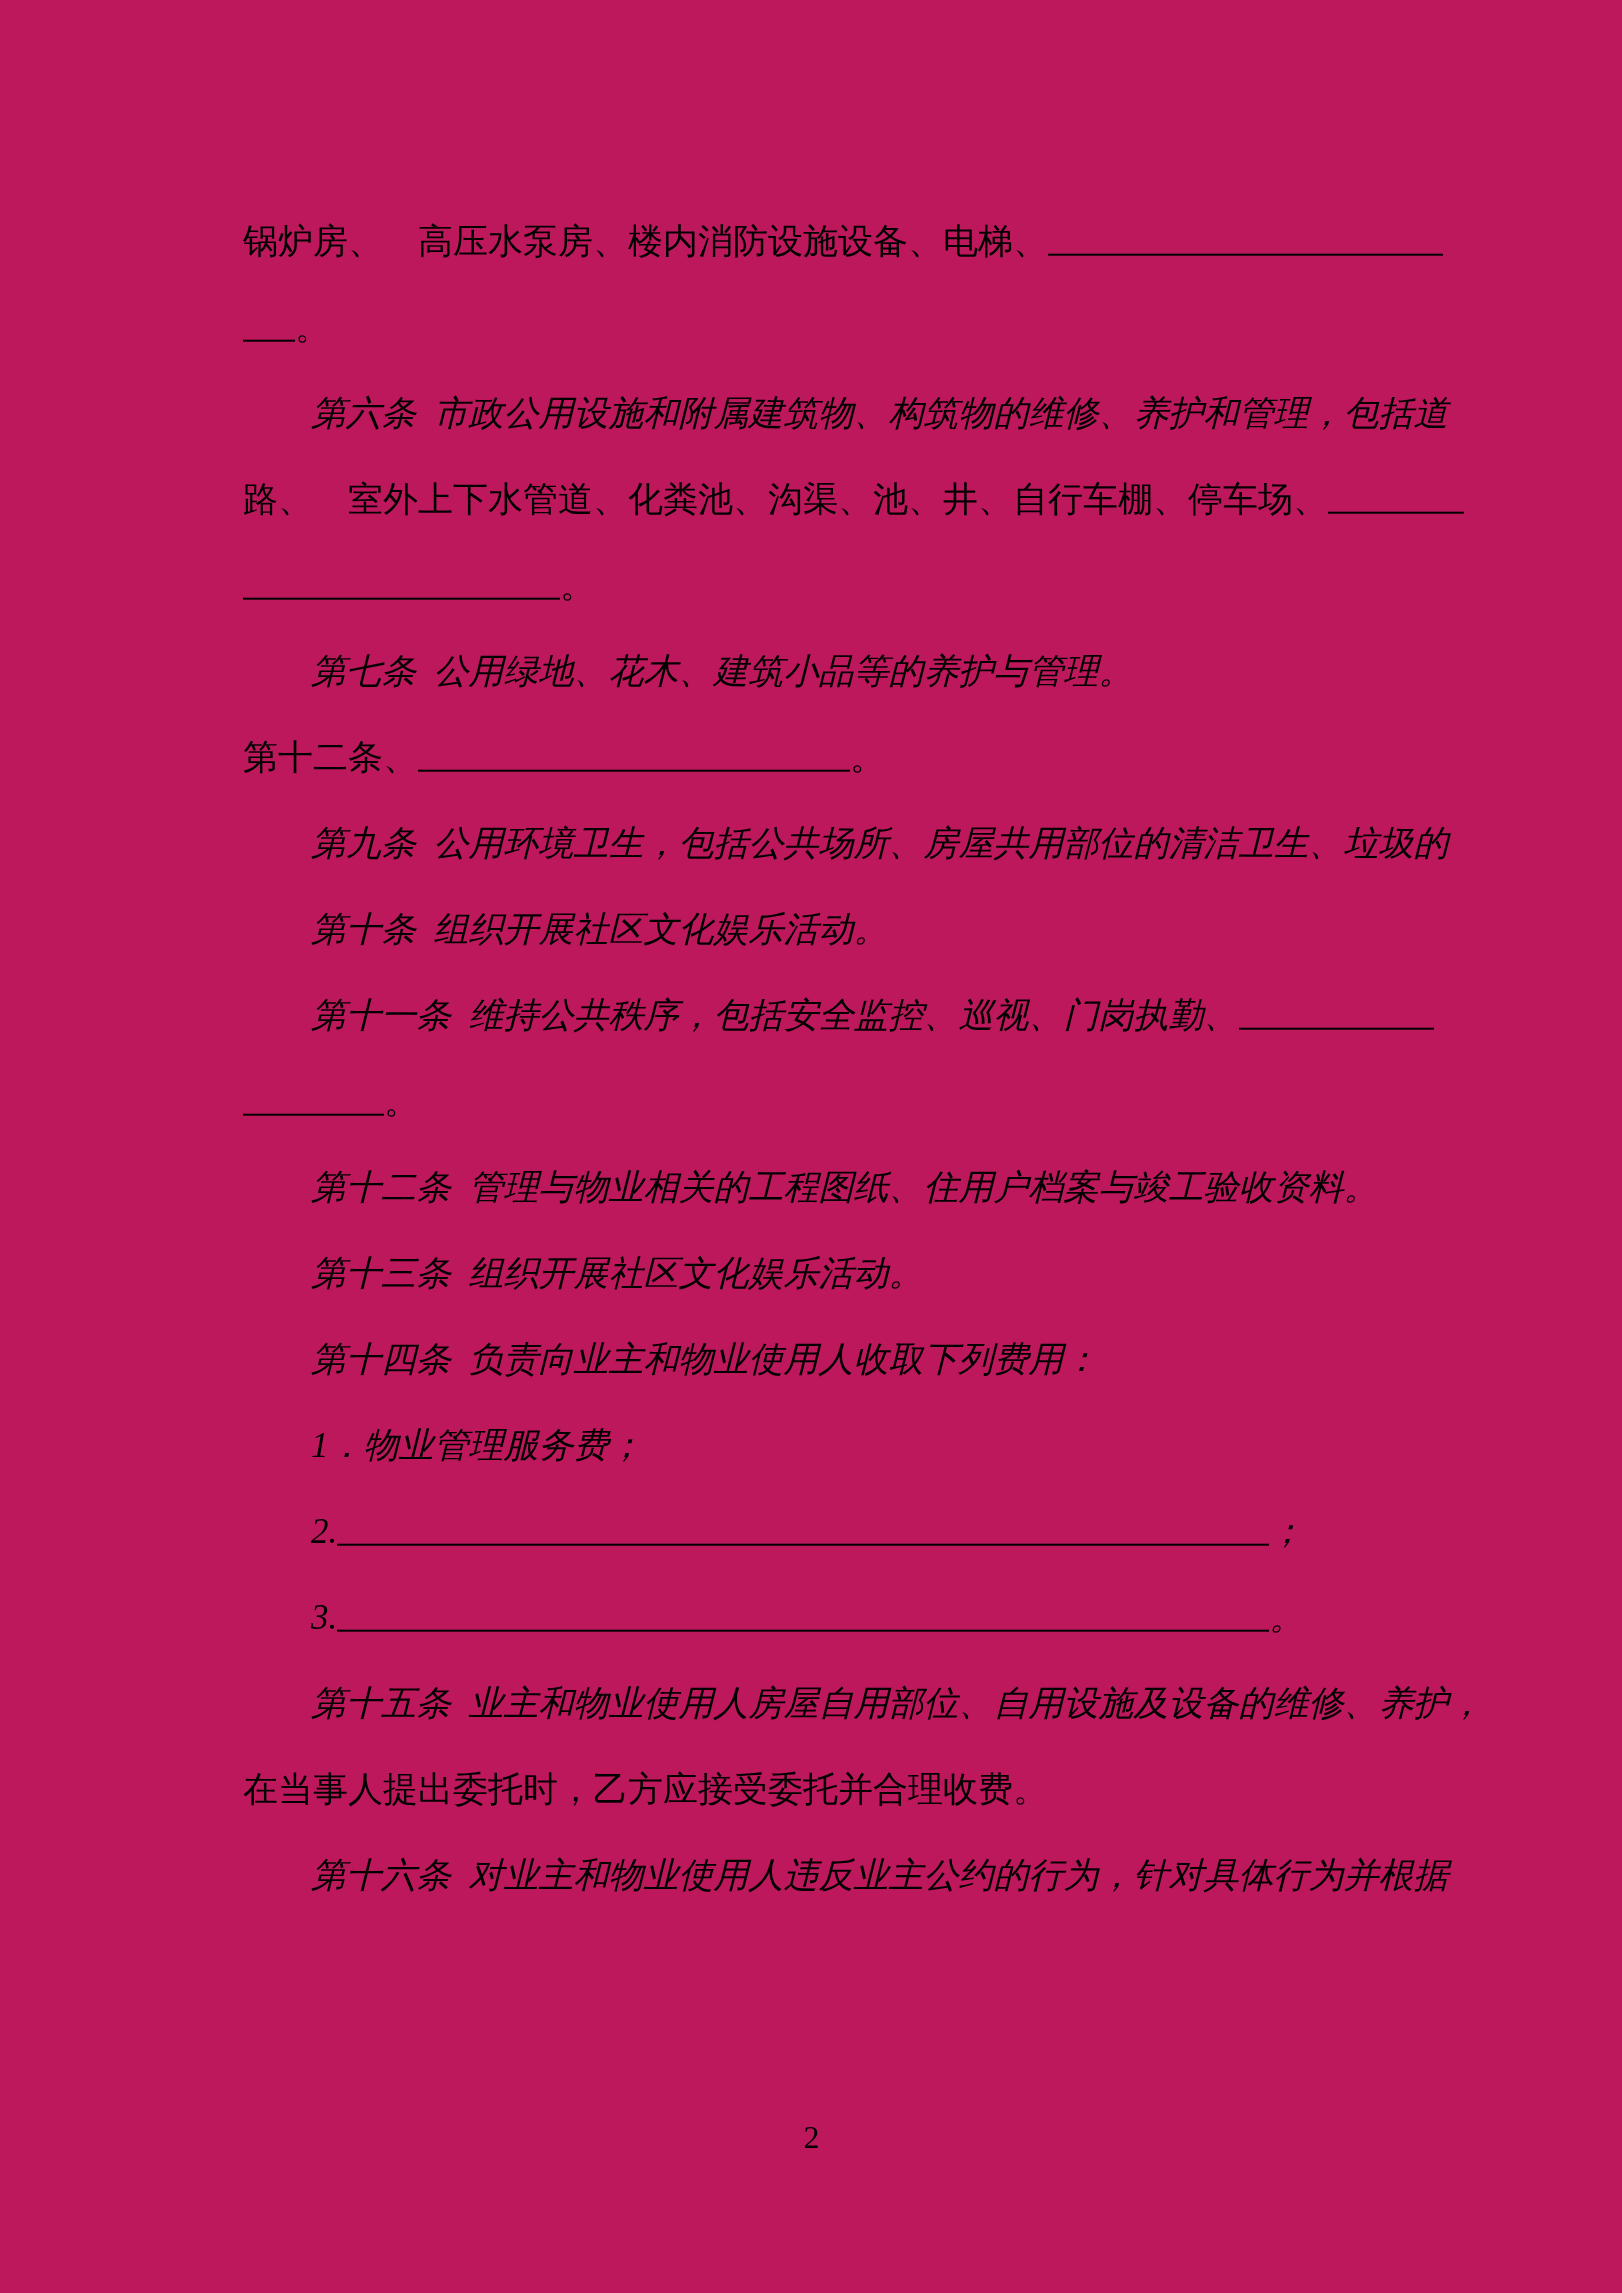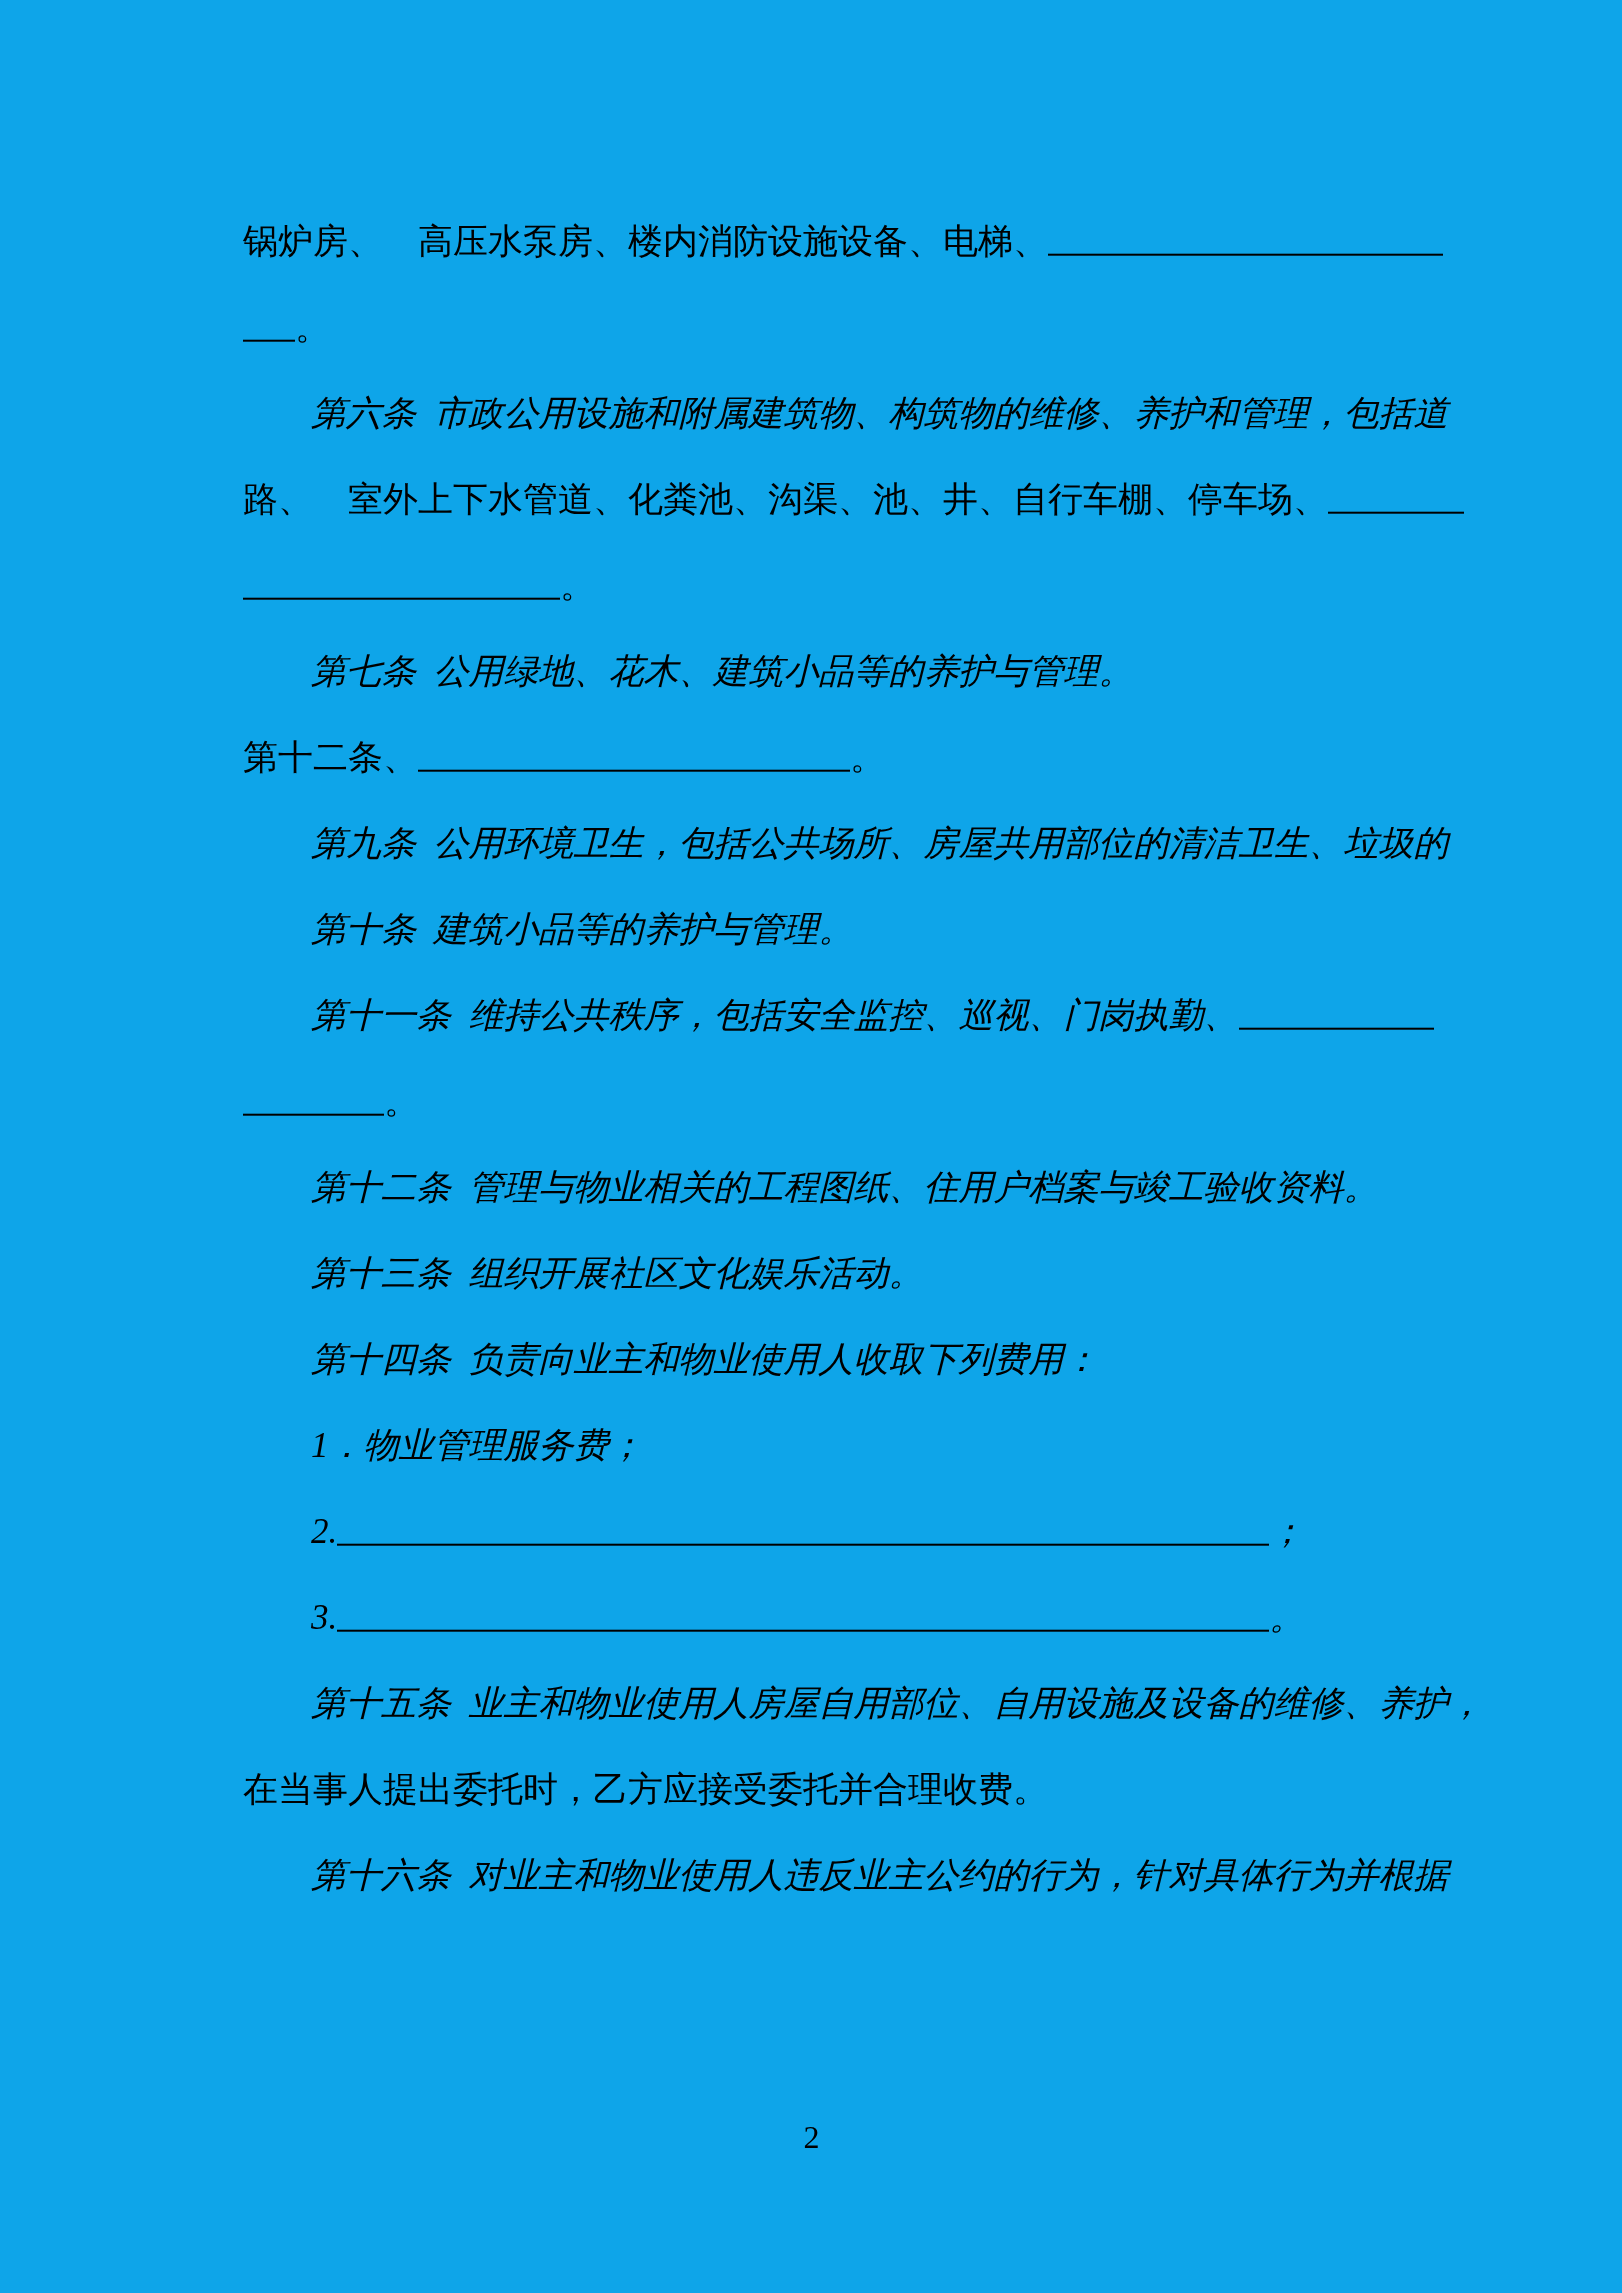--- a/index.html
+++ b/index.html
@@ -1,21 +1,21 @@
 <!DOCTYPE html>
 <html lang="zh" style="font-size:14.5px"><head>
 <meta charset="utf-8">
 <title>Document</title>
 <style>
   html,body{margin:0;padding:0;background:#ffffff;}
   .page{
     position:relative;
     width:1623px;
     height:2294px;
-    background:#0ea5e9;
+    background:#be185d;
     color:#000000;
     font-family:"Liberation Serif","DejaVu Serif",serif;
     overflow:hidden;
   }
   .content{
     position:absolute;
     left:243px;
     top:199px;
     width:1135px;
   }
@@ -49,21 +49,21 @@
 <div class="page">
   <div class="content" id="doc-lines">
       <div class="line"><span class="text">锅炉房、　高压水泵房、楼内消防设施设备、电梯、</span><span class="blank" style="width: 395px; border-bottom-color: rgb(0, 0, 0);"></span></div>
       <div class="line"><span class="blank" style="width: 52px; border-bottom-color: rgb(0, 0, 0);"></span><span class="text">。</span></div>
       <div class="line indent"><span class="text">第六条  市政公用设施和附属建筑物、构筑物的维修、养护和管理，包括道</span></div>
       <div class="line"><span class="text">路、　室外上下水管道、化粪池、沟渠、池、井、自行车棚、停车场、</span><span class="blank" style="width: 136px; border-bottom-color: rgb(0, 0, 0);"></span></div>
       <div class="line"><span class="blank" style="width: 317px; border-bottom-color: rgb(0, 0, 0);"></span><span class="text">。</span></div>
       <div class="line indent"><span class="text">第七条  公用绿地、花木、建筑小品等的养护与管理。</span></div>
       <div class="line"><span class="text">第十二条、</span><span class="blank" style="width: 432px; border-bottom-color: rgb(0, 0, 0);"></span><span class="text">。</span></div>
       <div class="line indent"><span class="text">第九条  公用环境卫生，包括公共场所、房屋共用部位的清洁卫生、垃圾的</span></div>
-      <div class="line indent"><span class="text">第十条  建筑小品等的养护与管理。</span></div>
+      <div class="line indent"><span class="text">第十条  组织开展社区文化娱乐活动。</span></div>
       <div class="line indent"><span class="text">第十一条  维持公共秩序，包括安全监控、巡视、门岗执勤、</span><span class="blank" style="width: 195px; border-bottom-color: rgb(0, 0, 0);"></span></div>
       <div class="line"><span class="blank" style="width: 141px; border-bottom-color: rgb(0, 0, 0);"></span><span class="text">。</span></div>
       <div class="line indent"><span class="text">第十二条  管理与物业相关的工程图纸、住用户档案与竣工验收资料。</span></div>
       <div class="line indent"><span class="text">第十三条  组织开展社区文化娱乐活动。</span></div>
       <div class="line indent"><span class="text">第十四条  负责向业主和物业使用人收取下列费用：</span></div>
       <div class="line indent"><span class="text">1．物业管理服务费；</span></div>
       <div class="line indent"><span class="text">2.</span><span class="blank" style="width: 932px; border-bottom-color: rgb(0, 0, 0);"></span><span class="text">；</span></div>
       <div class="line indent"><span class="text">3.</span><span class="blank" style="width: 932px; border-bottom-color: rgb(0, 0, 0);"></span><span class="text">。</span></div>
       <div class="line indent"><span class="text">第十五条  业主和物业使用人房屋自用部位、自用设施及设备的维修、养护，</span></div>
       <div class="line"><span class="text">在当事人提出委托时，乙方应接受委托并合理收费。</span></div>

